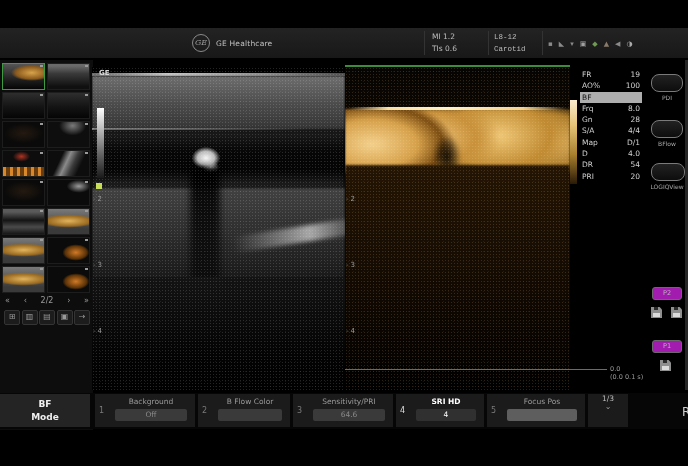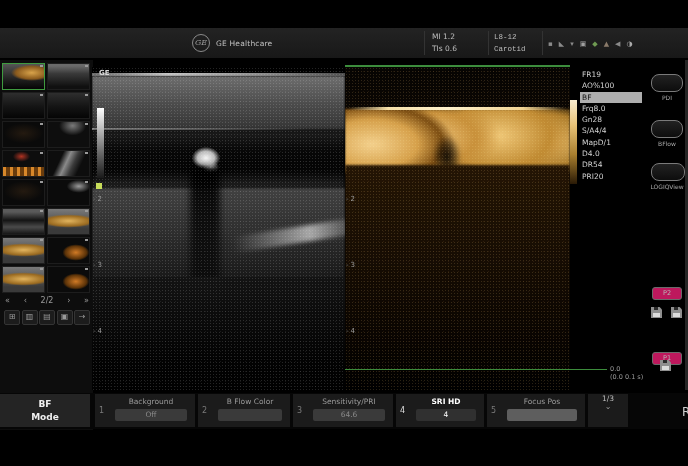--- a/index.html
+++ b/index.html
@@ -85,29 +85,29 @@
     background:radial-gradient(closest-side,rgba(4,2,0,.95),rgba(4,2,0,.5) 60%,rgba(0,0,0,0));}
   .bf-tissue{top:98px;bottom:0;filter:blur(1px);
     background:linear-gradient(180deg,#241504 0%,#170d03 40%,#0a0501 75%,#000);}
   .goldbar{position:absolute;left:570px;top:100px;width:7px;height:84px;z-index:6;
     background:linear-gradient(180deg,#f9ecce,#e7c277 30%,#a97f2e 65%,#2a1a06);}
   .green-topline{position:absolute;left:345px;top:65px;width:225px;height:2px;background:#3c8c3c;z-index:6;}
   .timeline{position:absolute;left:345px;top:369px;width:262px;height:1px;background:#3c8c3c;z-index:6;}
   .time-lbls{position:absolute;left:610px;top:365px;font-size:6.5px;line-height:8px;color:#9a9a9a;z-index:6;}
   
   .params{position:absolute;left:580px;top:69px;width:62px;font-size:7.5px;line-height:11.3px;color:#d2d2d2;z-index:6;}
-  .param-row{display:flex;padding:0 2px;}
+  .param-row{display:flex;justify-content:space-between;padding:0 2px;}
   .param-row.hl{background:#aeaeae;color:#101010;}
   
   .rightcol{position:absolute;left:646px;top:60px;width:42px;height:370px;background:#000;}
   .hardkey{position:absolute;left:5px;width:30px;height:16px;border:1px solid #7a7a7a;border-radius:8px;
     background:linear-gradient(180deg,#222,#0d0d0d);}
   .hk-label{position:absolute;left:0;width:42px;text-align:center;font-size:6px;color:#a8a8a8;}
   .pbtn{position:absolute;left:6px;width:28px;height:11px;border:1px solid #6a6a6a;border-radius:3px;
-    background:#be185d;color:#b8b8b8;font-size:6.5px;text-align:center;line-height:11px;}
+    background:#a21caf;color:#b8b8b8;font-size:6.5px;text-align:center;line-height:11px;}
   .floppy{position:relative;width:11px;height:11px;background:#8f8f8f;display:inline-block;
     clip-path:polygon(0 0,78% 0,100% 22%,100% 100%,0 100%);}
   .floppy::before{content:"";position:absolute;left:3px;top:0;width:4px;height:3px;background:#2a2a2a;}
   .floppy::after{content:"";position:absolute;left:2px;bottom:1px;width:7px;height:4px;background:#dcdcdc;}
   .floppy-row{position:absolute;left:5px;display:flex;gap:9px;}
   .edge-strip{position:absolute;left:685px;top:60px;width:3px;height:330px;background:#262626;}
   
   .bottombar{position:absolute;left:0;top:393px;width:688px;height:36px;background:#060606;}
   .mode-box{position:absolute;left:0;top:1px;width:90px;height:33px;background:#242424;
     color:#efefef;font-size:9px;font-weight:bold;text-align:center;line-height:13px;padding-top:4px;box-sizing:border-box;}
@@ -283,21 +283,21 @@
     <div class="hk-label" style="top:34px">PDI</div>
     <div class="hardkey" style="top:60px"></div>
     <div class="hk-label" style="top:80px">BFlow</div>
     <div class="hardkey" style="top:103px;width:32px"></div>
     <div class="hk-label" style="top:123px">LOGIQView</div>
     <div class="pbtn" style="top:227px">P2</div>
     <div class="floppy-row" style="top:247px">
       <span class="floppy"></span>
       <span class="floppy"></span>
     </div>
-    <div class="pbtn" style="top:292px">P1</div>
+    <div class="pbtn" style="top:280px">P1</div>
     <div class="floppy-row" style="top:300px;left:14px">
       <span class="floppy"></span>
     </div>
   </div>
   <div class="edge-strip"></div>
 
   <div class="bottombar">
     <div class="mode-box">
       <div>BF</div>
       <div>Mode</div>

